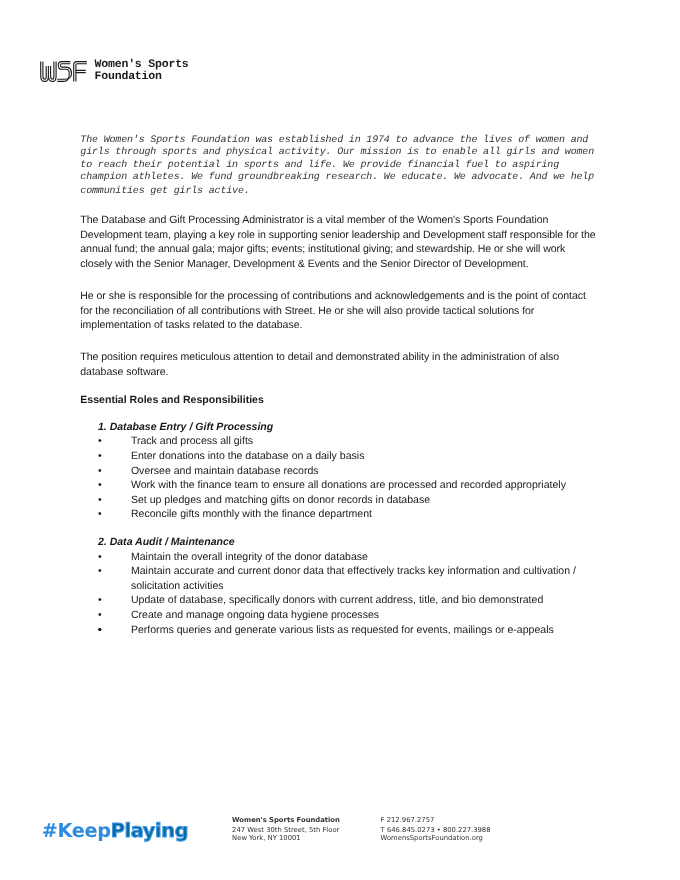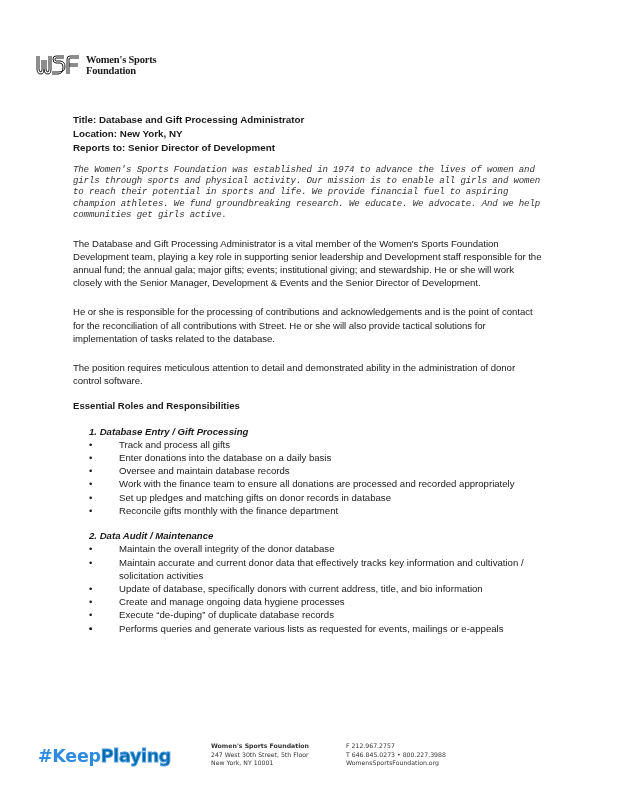--- a/index.html
+++ b/index.html
@@ -1,19 +1,19 @@
 <!DOCTYPE html>
 <html><head>
 <meta charset="utf-8">
 <style>
   html, body { margin: 0; padding: 0; background: #ffffff; }
   body { width: 618px; height: 800px; position: relative; overflow: hidden; font-family: "Liberation Sans", sans-serif; color: #1a1a1a; }
   .logo { position: absolute; left: 36px; top: 54px; display: flex; align-items: center; gap: 6px; }
   .logo svg { display: block; }
-  .logo-text { font-family: Liberation Serif, serif; font-weight: bold; font-size: 10.5px; line-height: 11px; color: #1a1a1a; letter-spacing: -0.2px; }
+  .logo-text { font-family: Liberation Mono, monospace; font-weight: bold; font-size: 10.5px; line-height: 11px; color: #1a1a1a; letter-spacing: -0.2px; }
   .content { position: absolute; left: 73px; top: 113px; width: 470px; font-size: 9.6px; line-height: 13.2px; }
   .meta p { margin: 0; font-weight: bold; font-size: 9.8px; line-height: 14.2px; }
   .mission { margin: 8px 0 0 0; font-family: Liberation Mono, monospace; font-style: italic; font-size: 9.1px; line-height: 11.4px; color: #333; letter-spacing: -0.15px; }
   .para { margin: 16px 0 0 0; letter-spacing: -0.05px; }
   .section-head { margin: 12px 0 0 0; font-weight: bold; }
   .sub-head { margin: 12px 0 0 16px; font-weight: bold; font-style: italic; }
   ul { margin: 0; padding: 0 0 0 46px; list-style: none; }
   ul li { position: relative; padding-left: 0; }
   ul li .bullet { position: absolute; left: -30px; top: 0; }
   .footer { position: absolute; left: 0; top: 742px; width: 618px; height: 40px; }
@@ -43,51 +43,46 @@
       <path d="M33 12 H42"></path>
     </g>
   </svg>
   <div class="logo-text">
     <div>Women's Sports</div>
     <div>Foundation</div>
   </div>
 </div>
 
 <div class="content">
-  <div class="meta">
-    <p>Title: Database and Gift Processing Administrator</p>
-    <p>Location: New York, NY</p>
-    <p>Reports to: Senior Director of Development</p>
-  </div>
 
   <p class="mission">The Women's Sports Foundation was established in 1974 to advance the lives of women and girls through sports and physical activity. Our mission is to enable all girls and women to reach their potential in sports and life. We provide financial fuel to aspiring champion athletes. We fund groundbreaking research. We educate. We advocate. And we help communities get girls active.</p>
 
   <p class="para">The Database and Gift Processing Administrator is a vital member of the Women's Sports Foundation Development team, playing a key role in supporting senior leadership and Development staff responsible for the annual fund; the annual gala; major gifts; events; institutional giving; and stewardship. He or she will work closely with the Senior Manager, Development &amp; Events and the Senior Director of Development.</p>
   <p class="para">He or she is responsible for the processing of contributions and acknowledgements and is the point of contact for the reconciliation of all contributions with Street. He or she will also provide tactical solutions for implementation of tasks related to the database.</p>
-  <p class="para">The position requires meticulous attention to detail and demonstrated ability in the administration of donor control software.</p>
+  <p class="para">The position requires meticulous attention to detail and demonstrated ability in the administration of also database software.</p>
 
   <p class="section-head">Essential Roles and Responsibilities</p>
 
   <p class="sub-head">1. Database Entry / Gift Processing</p>
   <ul>
     <li><span class="bullet">•</span><span>Track and process all gifts</span></li>
     <li><span class="bullet">•</span><span>Enter donations into the database on a daily basis</span></li>
     <li><span class="bullet">•</span><span>Oversee and maintain database records</span></li>
     <li><span class="bullet">•</span><span>Work with the finance team to ensure all donations are processed and recorded appropriately</span></li>
     <li><span class="bullet">•</span><span>Set up pledges and matching gifts on donor records in database</span></li>
     <li><span class="bullet">•</span><span>Reconcile gifts monthly with the finance department</span></li>
   </ul>
 
   <p class="sub-head">2. Data Audit / Maintenance</p>
   <ul>
     <li><span class="bullet">•</span><span>Maintain the overall integrity of the donor database</span></li>
     <li><span class="bullet">•</span><span>Maintain accurate and current donor data that effectively tracks key information and cultivation / solicitation activities</span></li>
-    <li><span class="bullet">•</span><span>Update of database, specifically donors with current address, title, and bio information</span></li>
+    <li><span class="bullet">•</span><span>Update of database, specifically donors with current address, title, and bio demonstrated</span></li>
     <li><span class="bullet">•</span><span>Create and manage ongoing data hygiene processes</span></li>
-    <li><span class="bullet">•</span><span>Execute “de-duping” of duplicate database records</span></li>
+    <li><span class="bullet">•</span></li>
     <li><span class="bullet">•</span></li>
     <li><span class="bullet">•</span><span>Performs queries and generate various lists as requested for events, mailings or e-appeals</span></li>
   </ul>
 </div>
 
 <div class="footer">
   <div class="hashtag">
     <span class="solid">#Keep</span><span class="outline">Playing</span>
   </div>
   <div class="addr">

